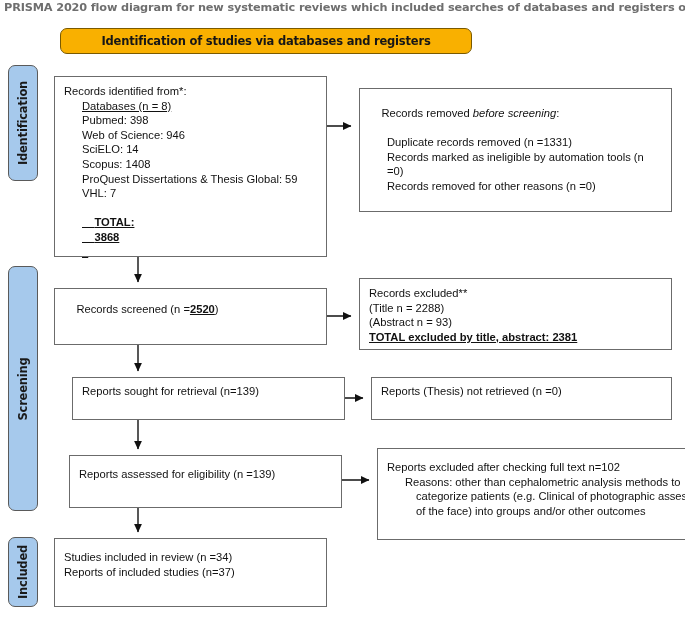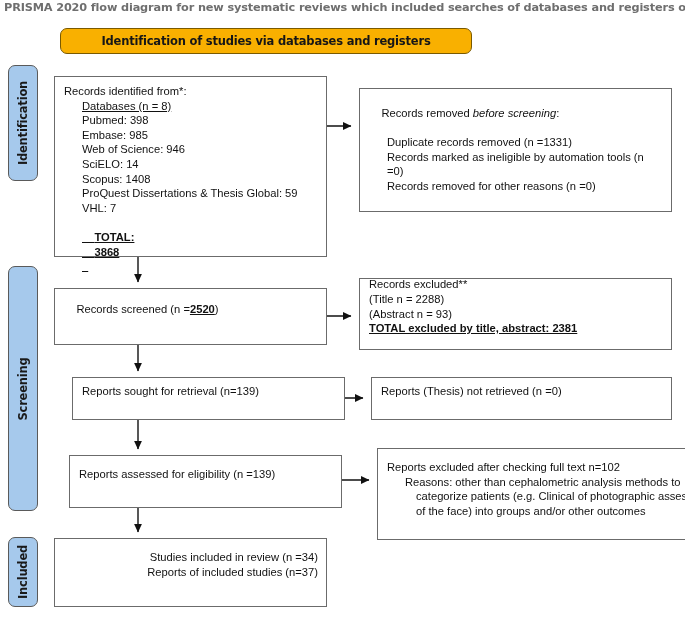--- a/index.html
+++ b/index.html
@@ -136,21 +136,20 @@
 </div>
 
 <div class="banner" style="left:60px; top:28px; width:412px; height:26px;">
   <span class="banner-label">Identification of studies via databases and registers</span>
 </div>
 
 <div class="box" style="left:54px; top:76px; width:273px; height:181px;">
   <div class="ln">Records identified from*:</div>
   <div class="ln ind1 u">Databases (n = 8)</div>
   <div class="ln ind1">Pubmed: 398</div>
-  <div class="ln ind1">Embase: 985</div>
   <div class="ln ind1">Web of Science: 946</div>
   <div class="ln ind1">SciELO: 14</div>
   <div class="ln ind1">Scopus: 1408</div>
   <div class="ln ind1">ProQuest Dissertations &amp; Thesis Global: 59</div>
   <div class="ln ind1">VHL: 7</div>
   <div class="ln ind1 b">
     <span>TOTAL:</span>
     <span>3868</span>
   </div>
 </div>
@@ -163,21 +162,21 @@
   <div class="ln ind1">Records marked as ineligible by automation tools (n =0)</div>
   <div class="ln ind1">Records removed for other reasons (n =0)</div>
 </div>
 
 <div class="box vcenter" style="left:54px; top:288px; width:273px; height:57px;">
   <div class="ln">
     <span>Records screened (n =</span><span class="b">2520</span><span>)</span>
   </div>
 </div>
 
-<div class="box vcenter" style="left:359px; top:278px; width:313px; height:72px;">
+<div class="box vcenter" style="left:359px; top:278px; width:313px; height:72px;justify-content:space-between;">
   <div class="ln">Records excluded**</div>
   <div class="ln">(Title n = 2288)</div>
   <div class="ln">(Abstract n = 93)</div>
   <div class="ln b">TOTAL excluded by title, abstract: 2381</div>
 </div>
 
 <div class="box vcenter" style="left:72px; top:377px; width:273px; height:43px;">
   <div class="ln">Reports sought for retrieval (n=139)</div>
 </div>
 
@@ -187,16 +186,16 @@
 
 <div class="box vcenter" style="left:54px; top:455px; width:273px; height:53px;margin-left:15px;">
   <div class="ln">Reports assessed for eligibility (n =139)</div>
 </div>
 
 <div class="box" style="left:377px; top:448px; width:351px; height:92px; padding-top:11px;">
   <div class="ln">Reports excluded after checking full text n=102</div>
   <div class="ln ind2">Reasons: other than cephalometric analysis methods to categorize patients (e.g. Clinical of photographic assessment of the face) into groups and/or other outcomes</div>
 </div>
 
-<div class="box vcenter" style="left:54px; top:538px; width:273px; height:69px;text-align:right;">
+<div class="box vcenter" style="left:54px; top:538px; width:273px; height:69px;">
   <div class="ln">Studies included in review (n =34)</div>
   <div class="ln">Reports of included studies (n=37)</div>
 </div>
 
 </body></html>

